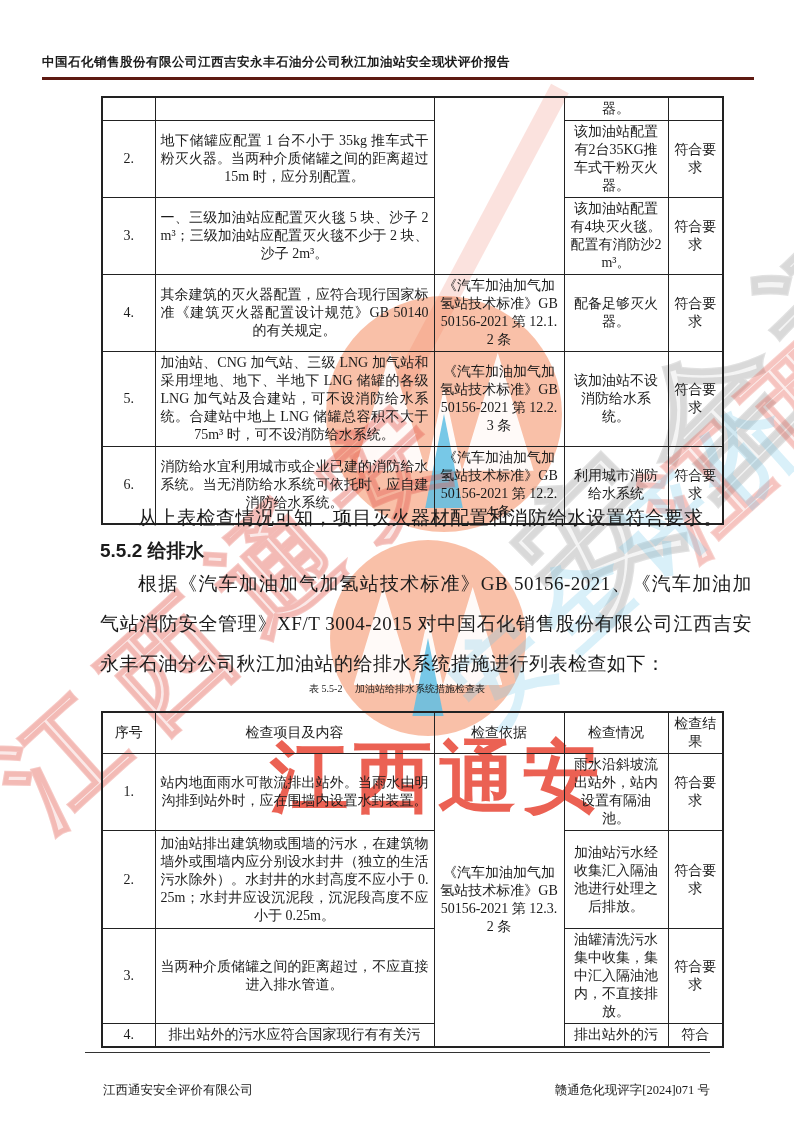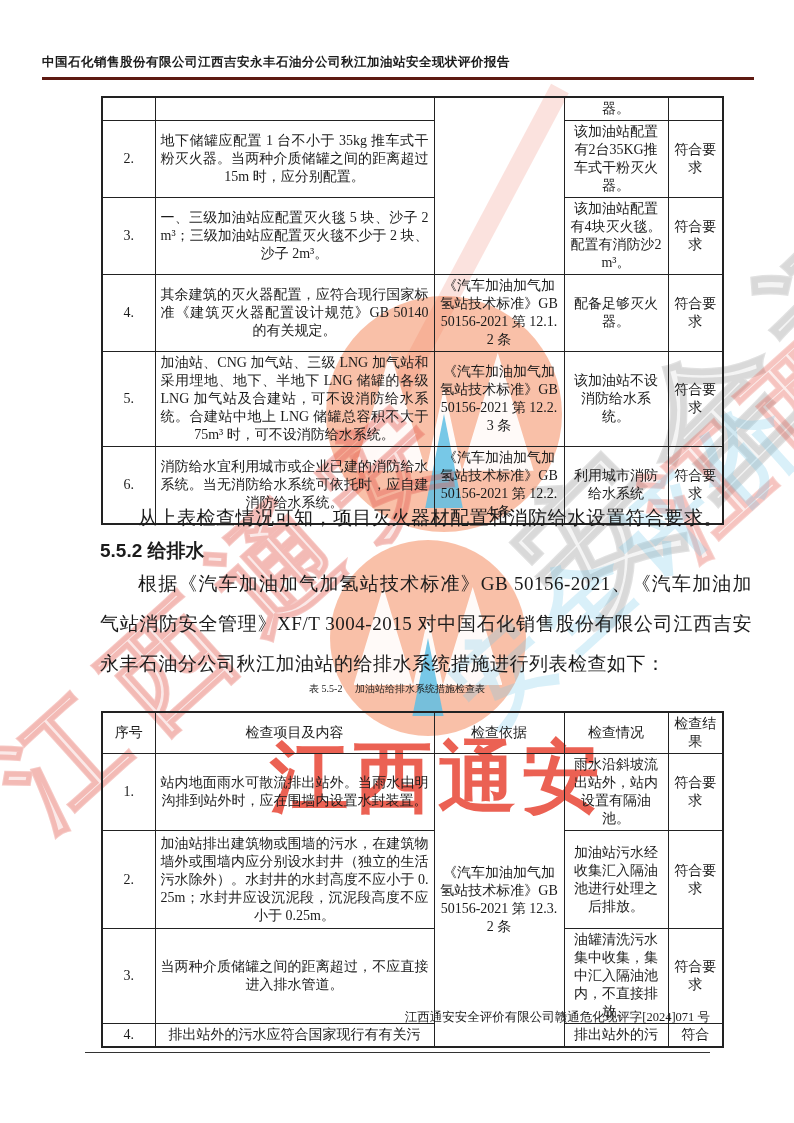--- a/index.html
+++ b/index.html
@@ -46,22 +46,22 @@
   .tbl2{position:absolute;top:711px;left:101px;}
   .para{font-size:19px;text-indent:2em;letter-spacing:0.5px;}
   .para-1{position:absolute;top:505px;left:100px;right:44px;line-height:26px;}
   .sec-heading{position:absolute;top:538px;left:100px;font-size:19px;font-weight:bold;
            font-family:"Liberation Sans","DejaVu Sans",sans-serif;}
   .para-2{position:absolute;top:564px;left:100px;right:42px;line-height:40px;
            text-align:justify;}
   .tbl-caption{position:absolute;top:682px;left:0;right:0;text-align:center;font-size:10px;}
   .page-number{position:absolute;top:1031px;left:0;right:0;text-align:center;font-size:12.5px;}
   .footer-rule{position:absolute;top:1052px;left:85px;right:84px;border-top:1.5px solid #333;}
-  .footer{position:absolute;top:1009px;left:103px;right:84px;display:flex;
-           justify-content:flex-end;font-size:12.5px;}
+  .footer{position:absolute;top:1082px;left:103px;right:84px;display:flex;
+           justify-content:space-between;font-size:12.5px;}
 </style>
 </head>
 <body>
 
 <div class="page">
 
   <div class="wm">
     <div class="wm-diag wm-gray">安全评价有限公司</div>
     <div class="wm-pink-band"></div>
     <div class="wm-logo wm-logo1"></div>

